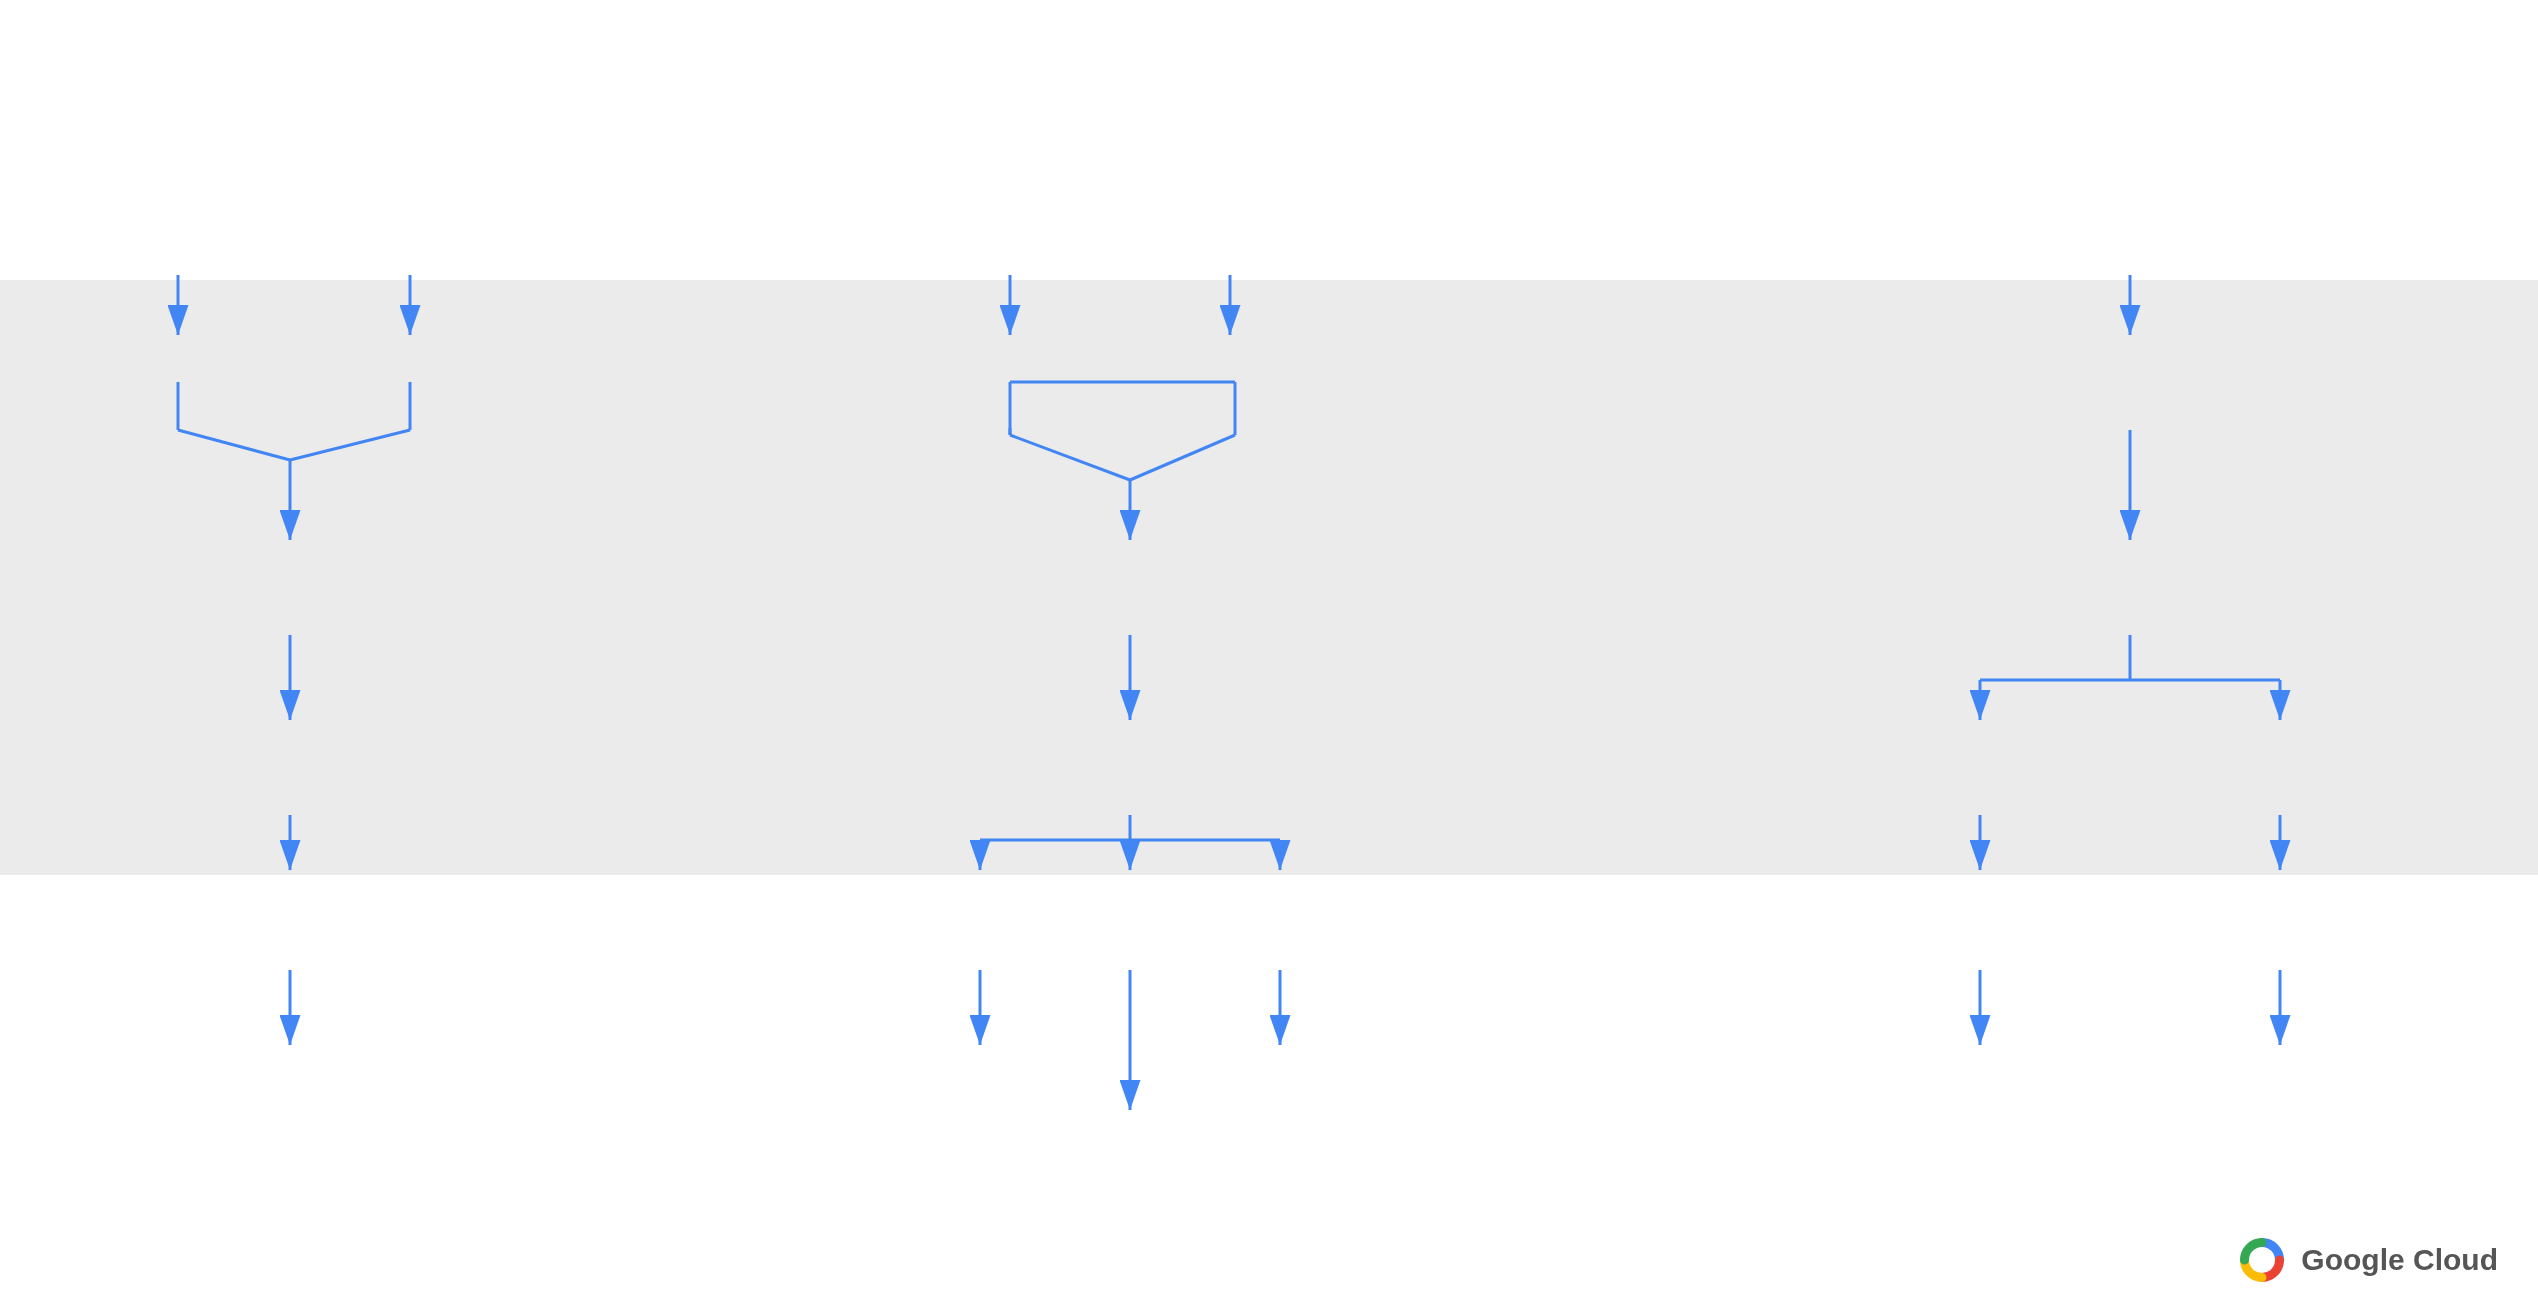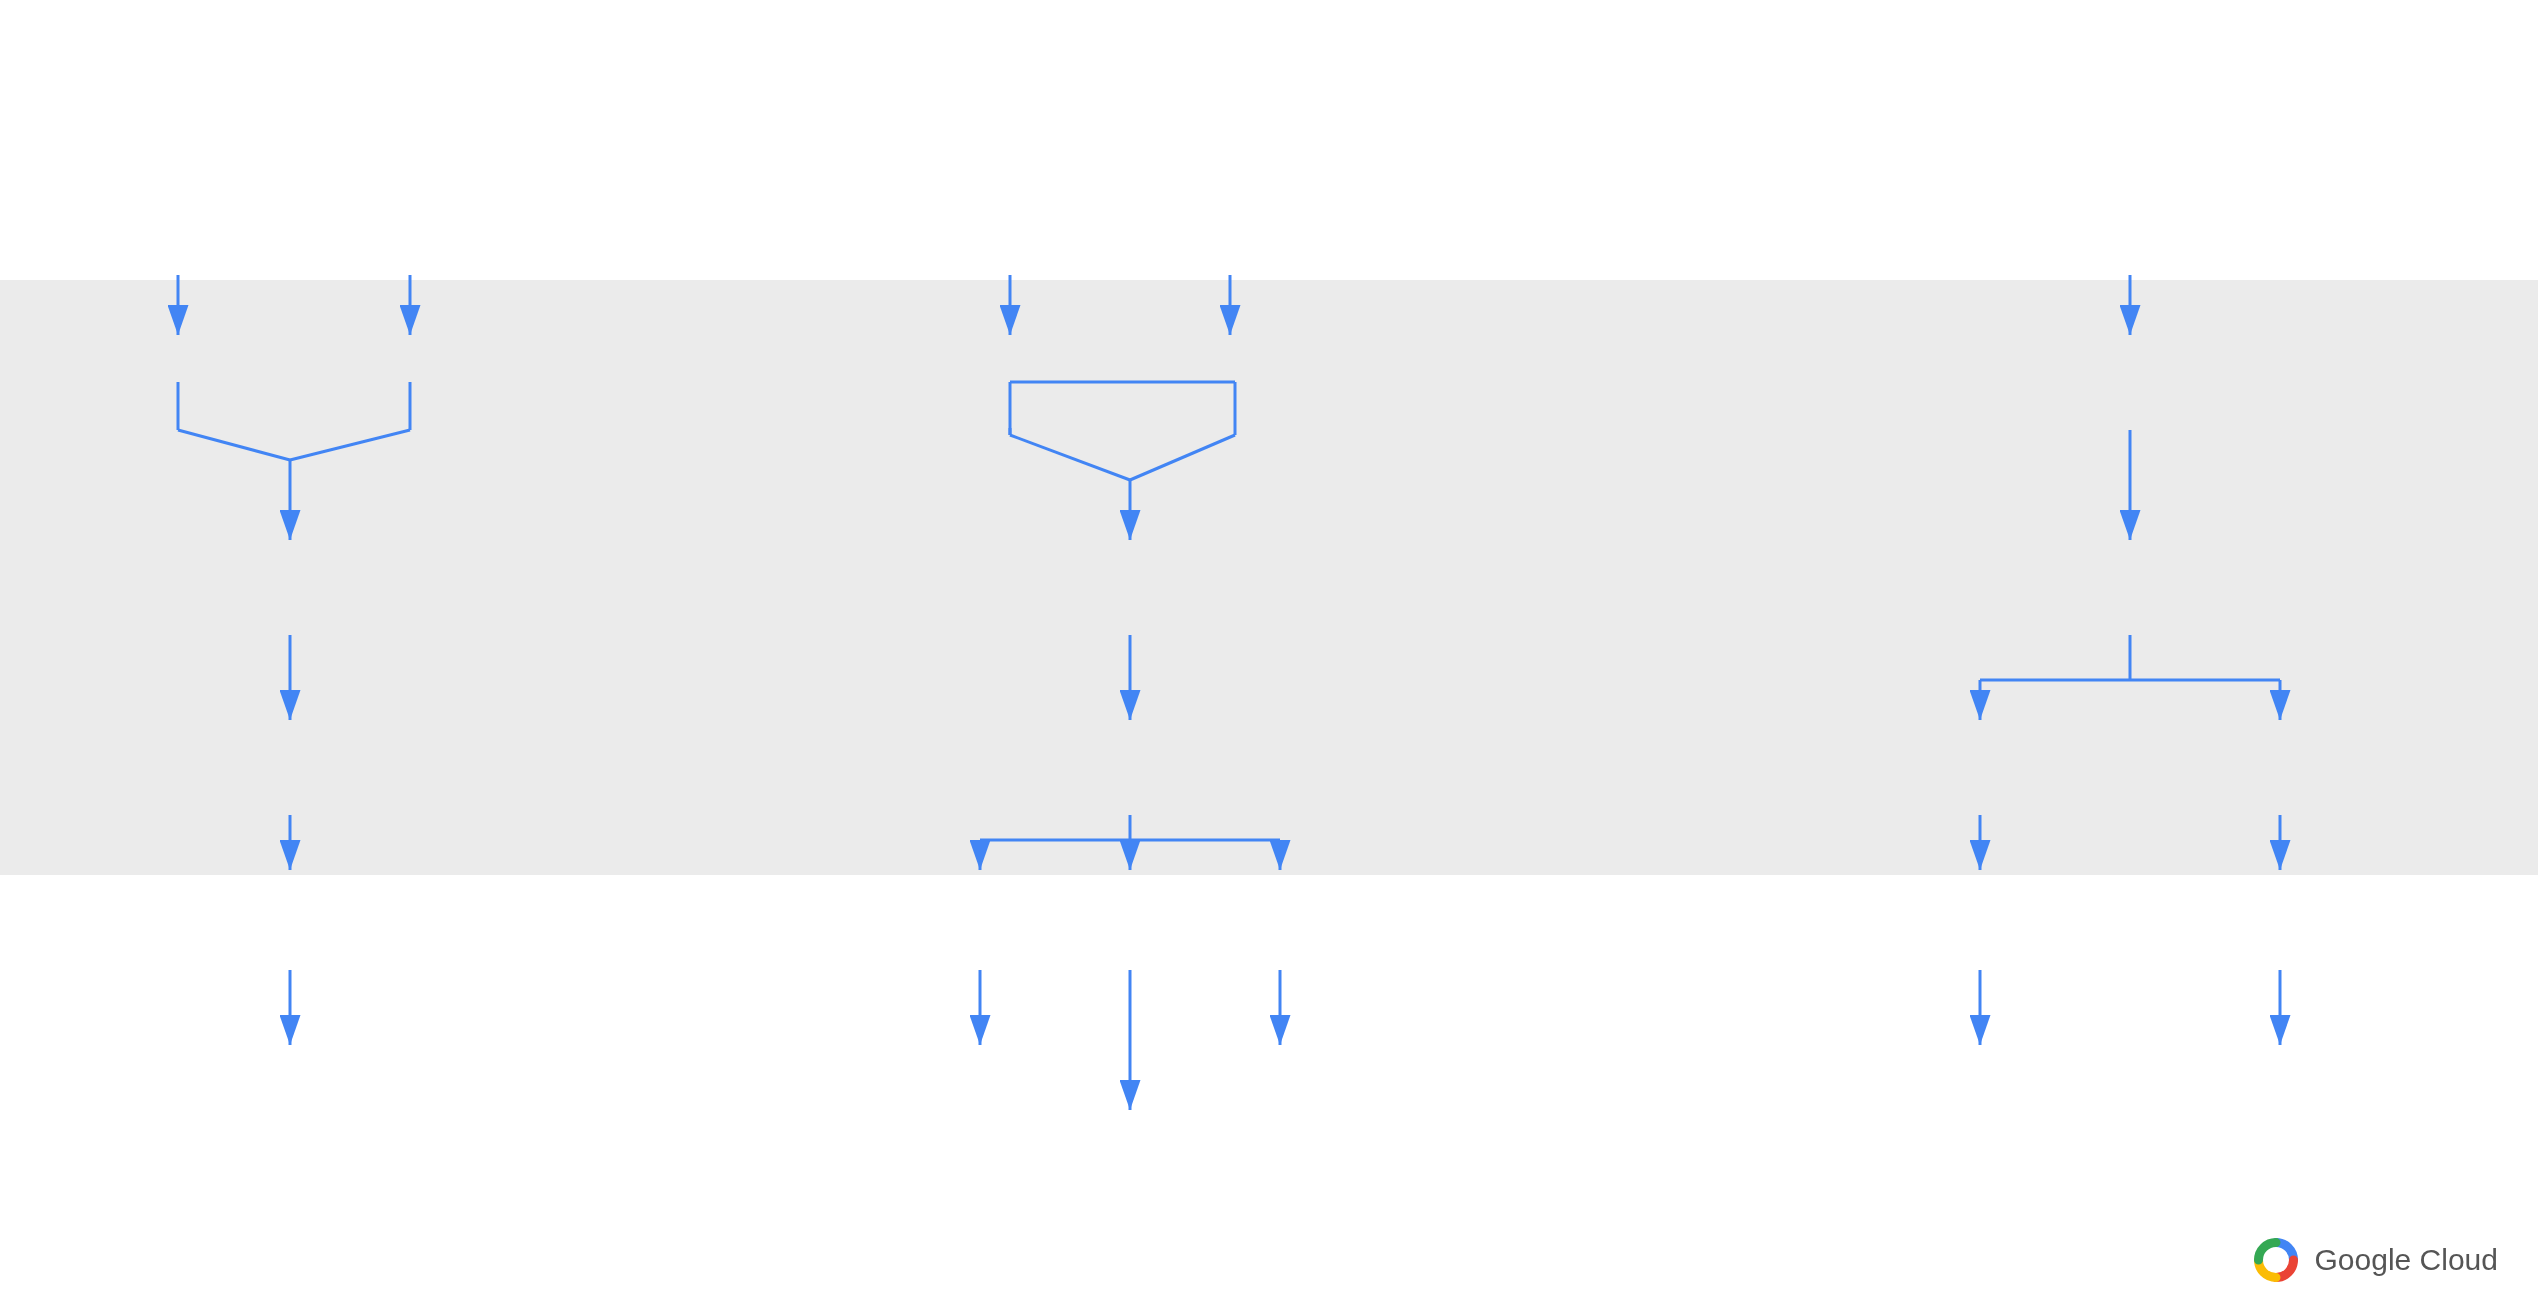--- a/index.html
+++ b/index.html
@@ -339,21 +339,21 @@
   </div>
 
   <div class="box subscriber-box" style="position:absolute; top:1045px; left:1858px; width:244px;">
     <span>Subscriber</span>
   </div>
 
   <div class="box subscriber-box" style="position:absolute; top:1045px; left:2158px; width:244px;">
     <span>Subscriber</span>
   </div>
 
-  <div class="google-cloud-logo" style="position:absolute; bottom:20px; right:40px; z-index:20; display:flex; gap:14px;">
+  <div class="google-cloud-logo" style="position:absolute; bottom:20px; right:40px; z-index:20; display:flex; gap:14px;font-weight:bold;">
     <svg width="50" height="50" viewBox="0 0 100 100">
 
       <circle cx="50" cy="50" r="48" fill="none"></circle>
 
       <path d="M50 15 A35 35 0 0 1 85 50" stroke="#4285f4" stroke-width="18" fill="none" stroke-linecap="round"></path>
 
       <path d="M85 50 A35 35 0 0 1 50 85" stroke="#ea4335" stroke-width="18" fill="none" stroke-linecap="round"></path>
 
       <path d="M50 85 A35 35 0 0 1 15 50" stroke="#fbbc05" stroke-width="18" fill="none" stroke-linecap="round"></path>
 

